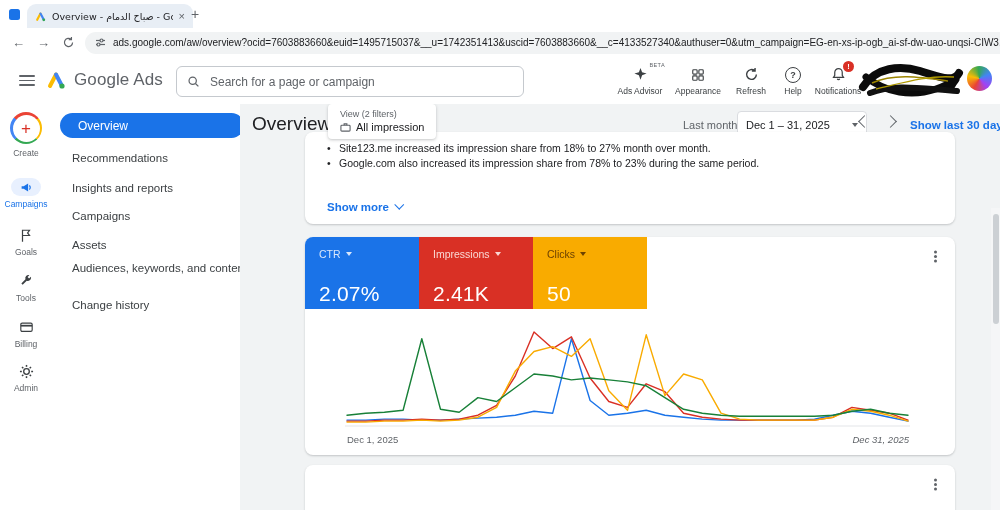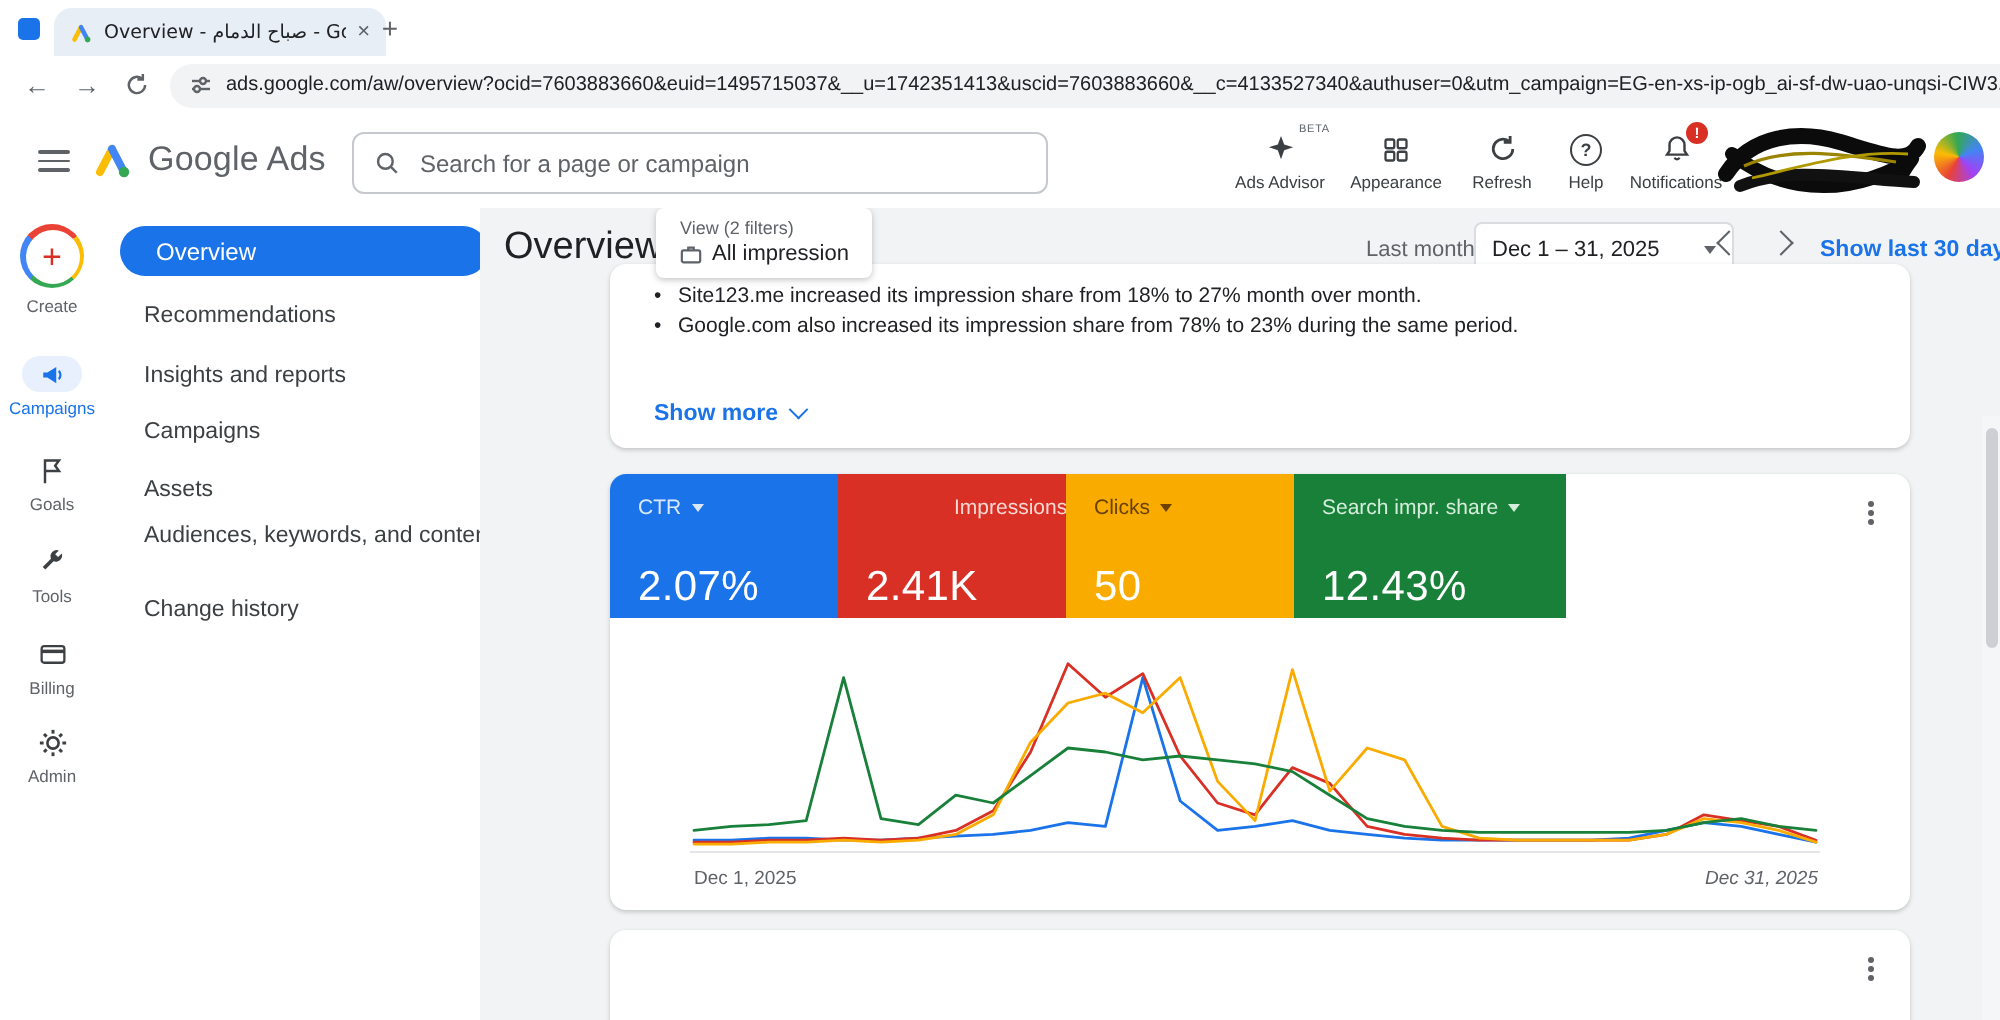--- a/index.html
+++ b/index.html
@@ -381,40 +381,33 @@
     <div class="card" id="metrics-card">
       <div id="tiles">
         <div class="tile" style="width: 114px; background: rgb(26, 115, 232);">
           <div class="tile-label-row" style="color: rgb(217, 231, 251);">
               <span class="tile-label">CTR</span>
               <span class="tile-caret"></span>
             </div>
           <div class="tile-value" style="color: rgb(255, 255, 255);">2.07%</div>
         </div>
         <div class="tile" style="width: 114px; background: rgb(217, 48, 37);">
-          <div class="tile-label-row" style="color: rgb(249, 216, 212); margin-left: 44px;">
+          <div class="tile-label-row" style="color: rgb(249, 216, 212);">
               <span class="tile-label">Impressions</span>
               <span class="tile-caret"></span>
             </div>
           <div class="tile-value" style="color: rgb(255, 255, 255);">2.41K</div>
         </div>
         <div class="tile" style="width: 114px; background: rgb(249, 171, 0);">
           <div class="tile-label-row" style="color: rgb(109, 66, 0);">
               <span class="tile-label">Clicks</span>
               <span class="tile-caret"></span>
             </div>
           <div class="tile-value" style="color: rgb(255, 255, 255);">50</div>
         </div>
-        <div class="tile" style="width: 136px; background: rgb(24, 128, 56);">
-          <div class="tile-label-row" style="color: rgb(213, 237, 220);">
-              <span class="tile-label">Search impr. share</span>
-              <span class="tile-caret"></span>
-            </div>
-          <div class="tile-value" style="color: rgb(255, 255, 255);">12.43%</div>
-        </div>
       </div>
       <span class="kebab"></span>
       <svg id="chart-svg" viewBox="0 0 565 110" preserveAspectRatio="none">
         <line x1="0" y1="106" x2="565" y2="106" stroke="#e3e5e8" stroke-width="1"></line>
       <polyline points="2.0,100.1 20.7,100.1 39.4,99.1 58.1,99.1 76.8,100.1 95.5,100.1 114.2,99.1 132.9,98.1 151.6,97.2 170.3,95.2 189.0,91.3 207.7,93.2 226.4,18.8 245.1,80.5 263.8,95.2 282.5,93.2 301.2,90.3 319.9,95.2 338.6,97.2 357.3,99.1 376.0,100.1 394.7,100.1 413.4,100.1 432.1,100.1 450.8,100.1 469.5,99.1 488.2,95.2 506.9,91.3 525.6,93.2 544.3,97.2 563.0,101.1" fill="none" stroke="#1a73e8" stroke-width="1.4" stroke-linejoin="round" stroke-linecap="round"></polyline>
           <polyline points="2.0,101.1 20.7,101.1 39.4,100.1 58.1,100.1 76.8,99.1 95.5,100.1 114.2,99.1 132.9,95.2 151.6,85.4 170.3,56.0 189.0,11.9 207.7,28.6 226.4,16.8 245.1,58.0 263.8,81.5 282.5,87.4 301.2,63.8 319.9,71.7 338.6,93.2 357.3,97.2 376.0,99.1 394.7,100.1 413.4,100.1 432.1,100.1 450.8,100.1 469.5,100.1 488.2,97.2 506.9,87.4 525.6,90.3 544.3,93.2 563.0,100.1" fill="none" stroke="#d93025" stroke-width="1.4" stroke-linejoin="round" stroke-linecap="round"></polyline>
           <polyline points="2.0,102.1 20.7,102.1 39.4,101.1 58.1,101.1 76.8,100.1 95.5,101.1 114.2,100.1 132.9,97.2 151.6,87.4 170.3,51.1 189.0,31.5 207.7,26.6 226.4,36.4 245.1,18.8 263.8,70.7 282.5,90.3 301.2,14.8 319.9,75.6 338.6,54.0 357.3,59.9 376.0,93.2 394.7,99.1 413.4,100.1 432.1,100.1 450.8,100.1 469.5,100.1 488.2,97.2 506.9,89.3 525.6,91.3 544.3,95.2 563.0,101.1" fill="none" stroke="#f9ab00" stroke-width="1.4" stroke-linejoin="round" stroke-linecap="round"></polyline>
           <polyline points="2.0,95.2 20.7,93.2 39.4,92.3 58.1,90.3 76.8,18.8 95.5,89.3 114.2,92.3 132.9,77.6 151.6,81.5 170.3,67.8 189.0,54.0 207.7,56.0 226.4,59.9 245.1,58.0 263.8,59.9 282.5,61.9 301.2,65.8 319.9,77.6 338.6,89.3 357.3,93.2 376.0,95.2 394.7,96.2 413.4,96.2 432.1,96.2 450.8,96.2 469.5,96.2 488.2,95.2 506.9,91.3 525.6,89.3 544.3,93.2 563.0,95.2" fill="none" stroke="#188038" stroke-width="1.4" stroke-linejoin="round" stroke-linecap="round"></polyline>
         </svg>
       <span class="axis-lbl" id="axis-left">Dec 1, 2025</span>

